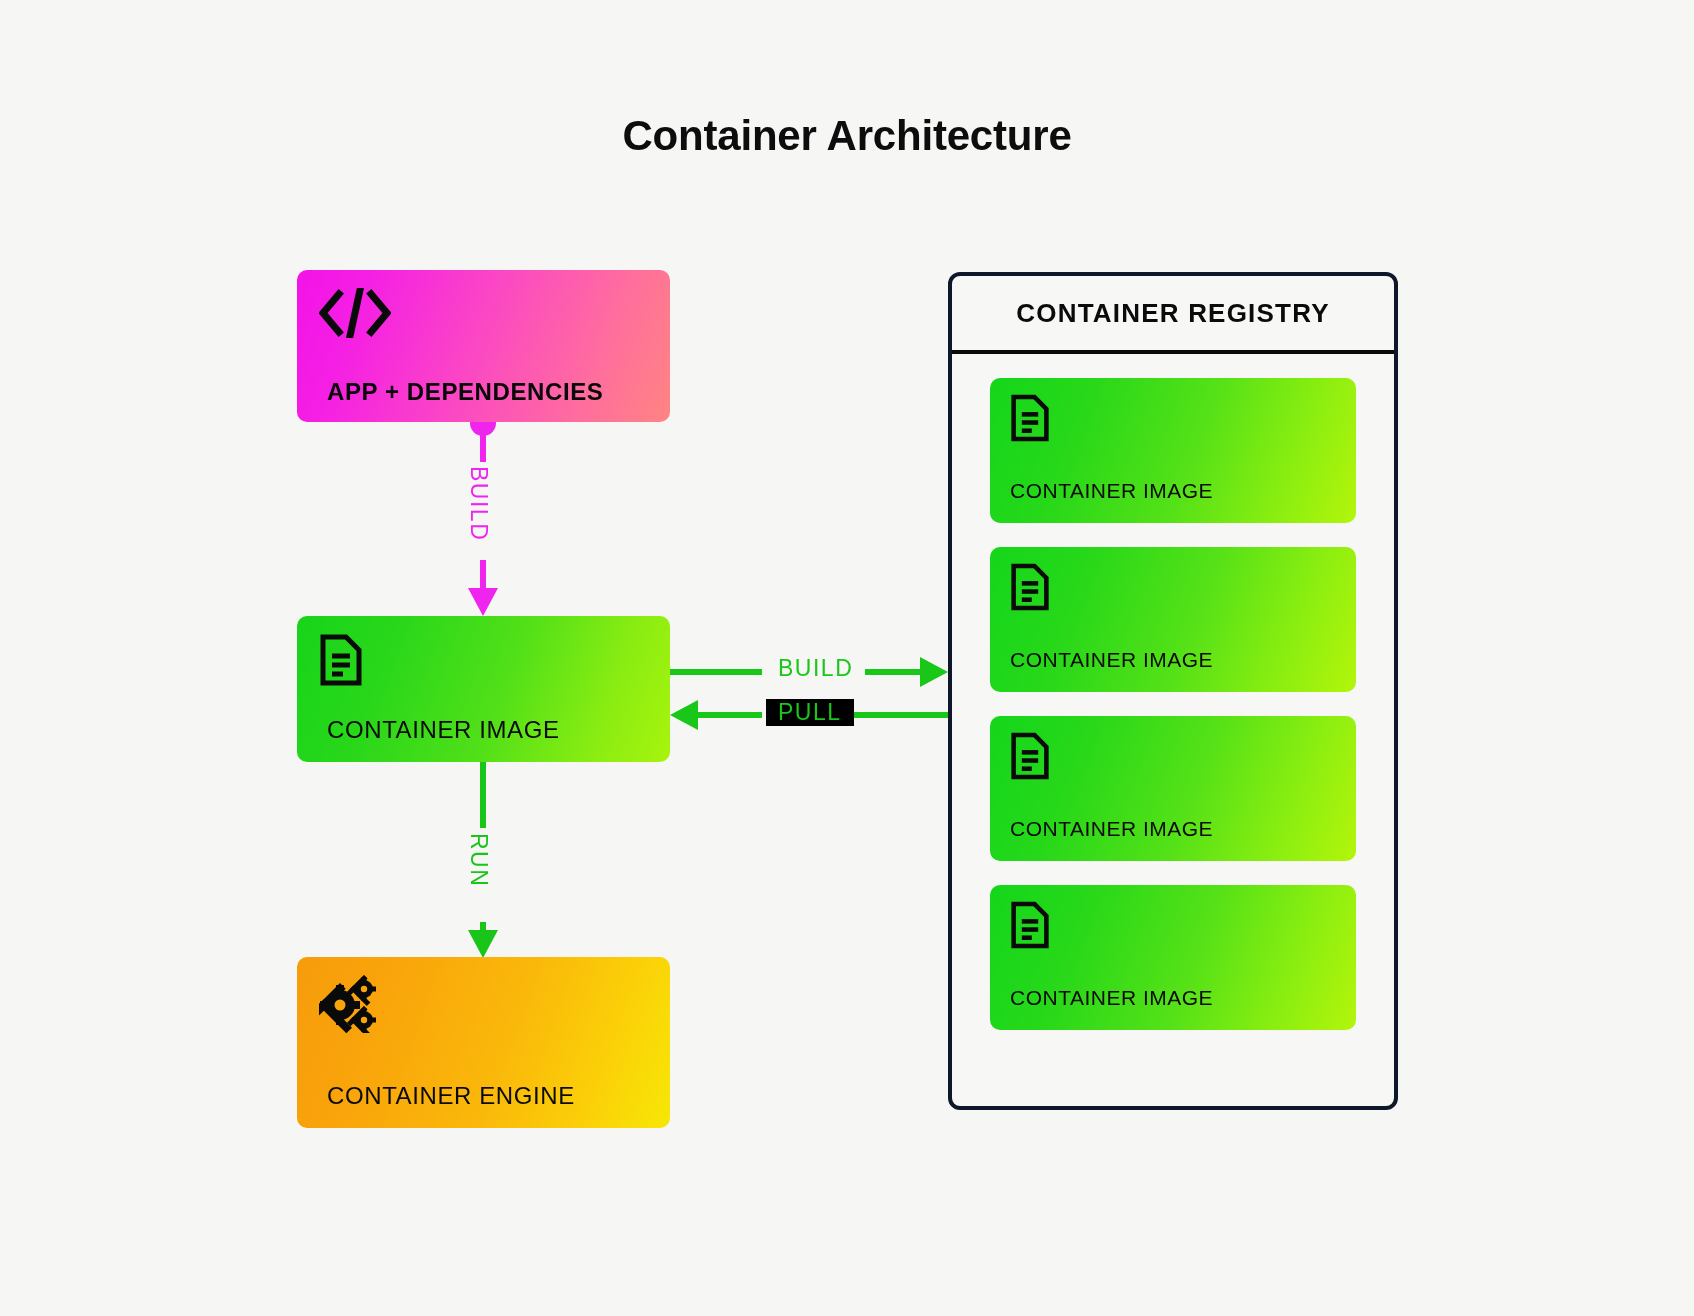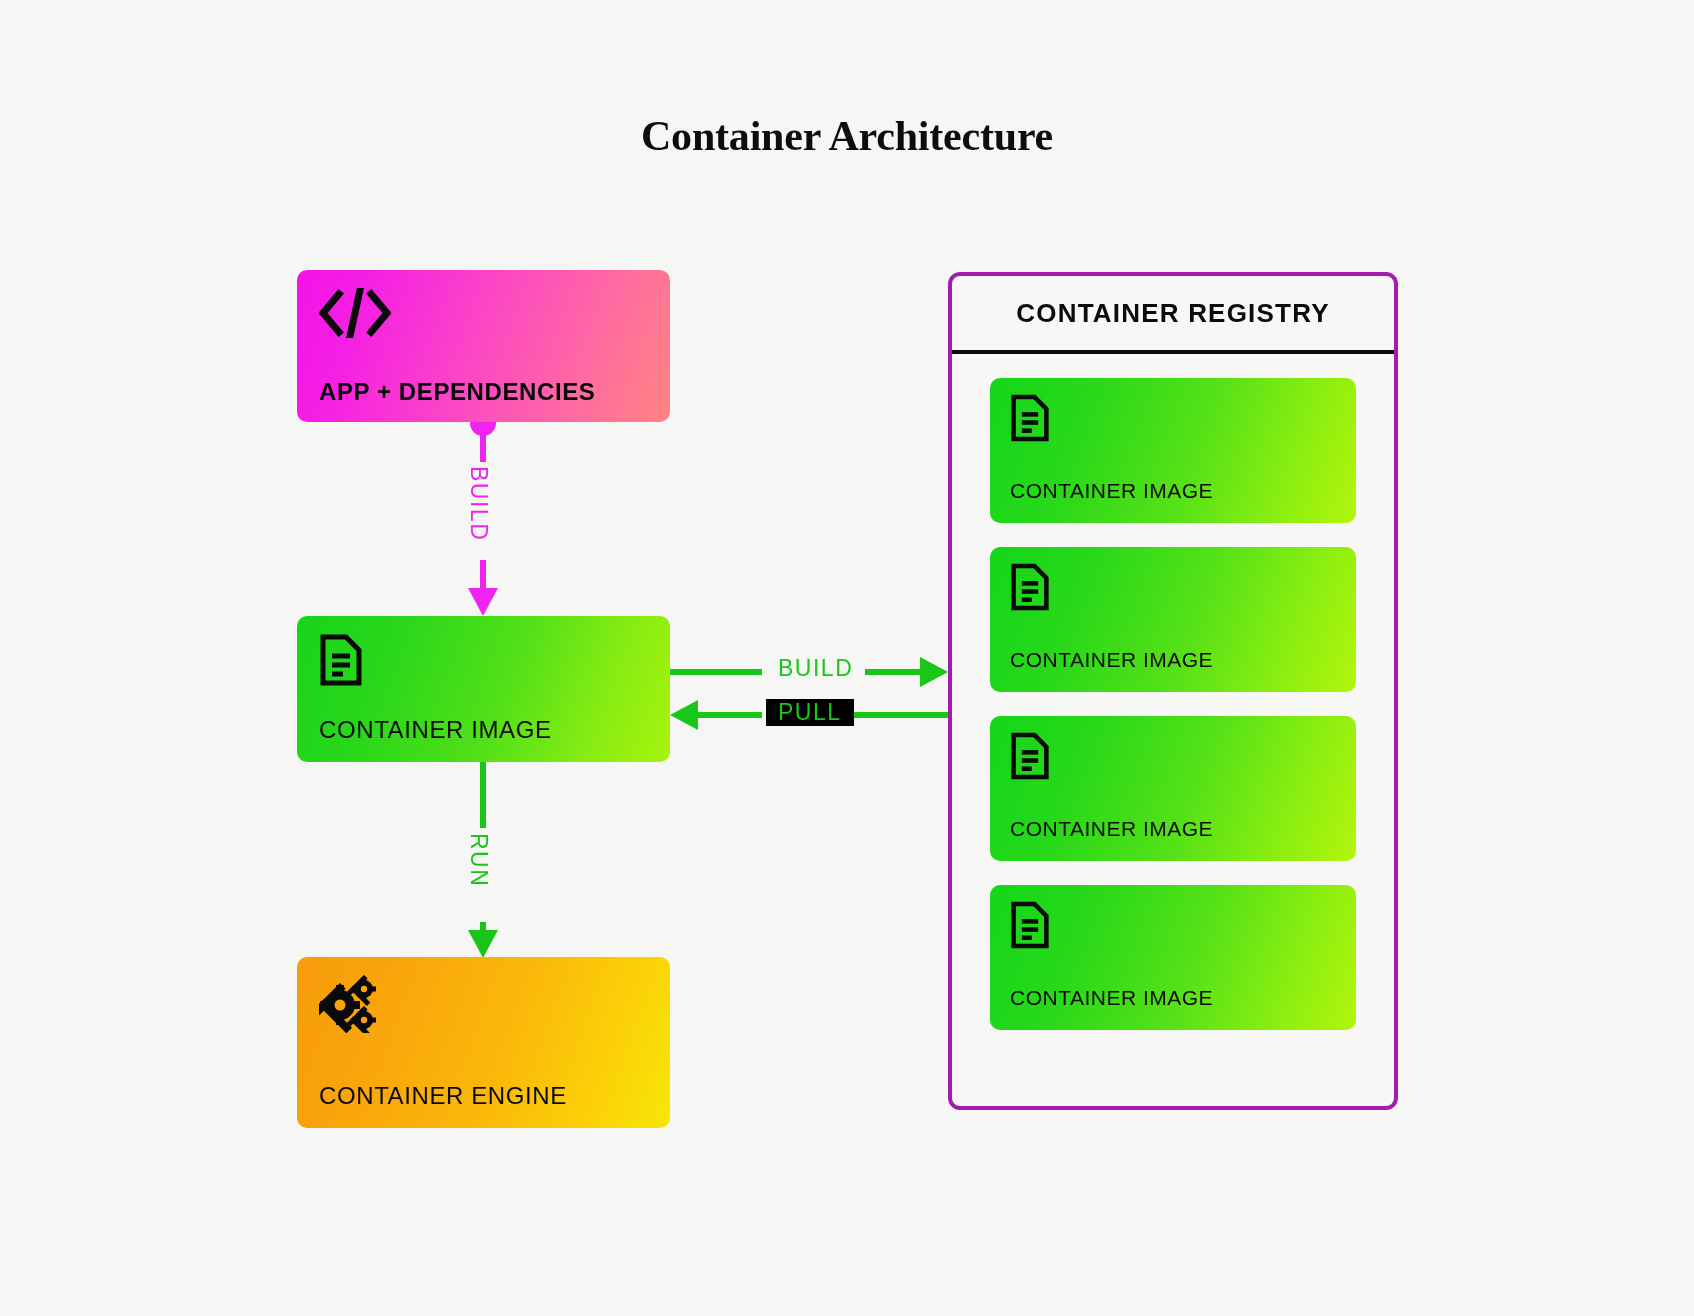--- a/index.html
+++ b/index.html
@@ -23,38 +23,38 @@
   .title {
     position: absolute;
     left: 0;
     top: 112px;
     width: 1694px;
     text-align: center;
     font-size: 42px;
     font-weight: bold;
     letter-spacing: -0.2px;
     color: #0d0d0d;
-    font-family: Liberation Serif, serif;
+    font-family: Liberation Sans, sans-serif;
   }
 
   
   .node {
     position: absolute;
     border-radius: 10px;
     box-sizing: border-box;
     overflow: hidden;
   }
   .node .node-icon {
     position: absolute;
     left: 22px;
     top: 18px;
   }
   .node .node-label {
     position: absolute;
-    left: 22px;
+    left: 30px;
     bottom: 18px;
     font-size: 24px;
     font-weight: 500;
     letter-spacing: 0.6px;
     color: #0a0a0a;
     white-space: nowrap;
     font-family: "Liberation Sans", sans-serif;
   }
 
   
@@ -86,21 +86,21 @@
   }
 
   
   #registry {
     position: absolute;
     left: 948px;
     top: 272px;
     width: 450px;
     height: 838px;
     background: #f7f7f6;
-    border: 4px solid #a21caf;
+    border: 4px solid #0f172a;
     border-radius: 12px;
     box-sizing: border-box;
   }
   #registry-header {
     position: absolute;
     left: 0;
     top: 0;
     width: 100%;
     height: 78px;
     box-sizing: border-box;

